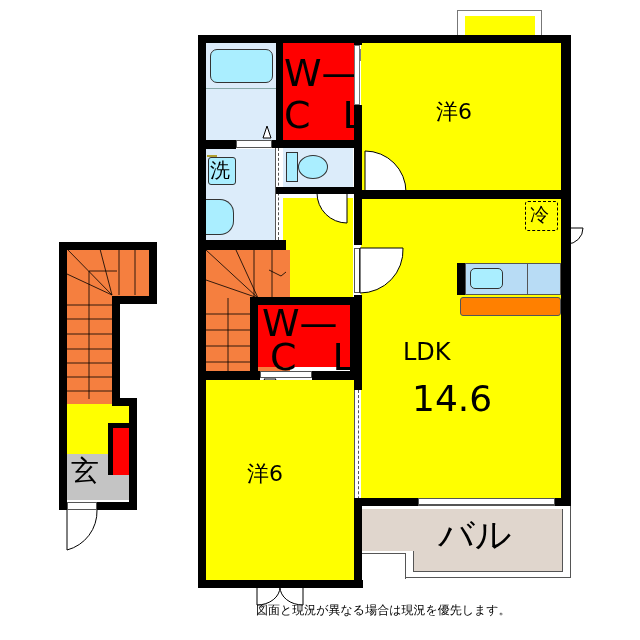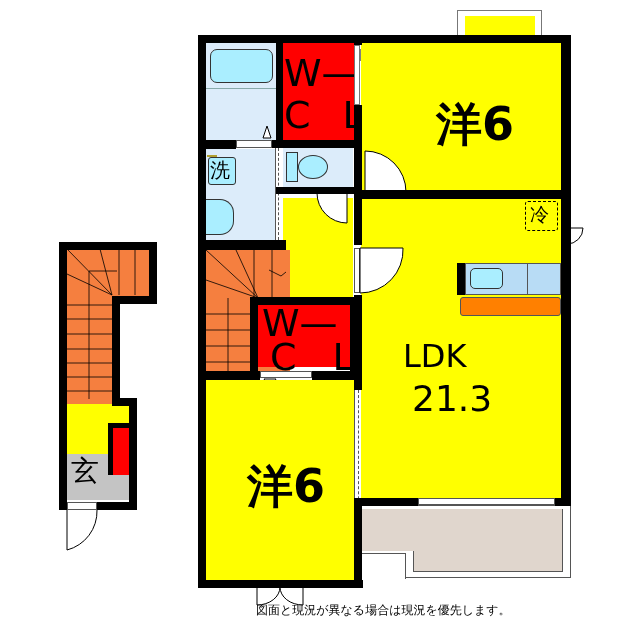--- a/index.html
+++ b/index.html
@@ -6,21 +6,21 @@
   body { width:640px; height:640px; position:relative; overflow:hidden; font-family:"DejaVu Sans", sans-serif; }
   .abs { position:absolute; box-sizing:border-box; }
   .wall { position:absolute; background:#000; }
   .yellow { background:#ffff00; }
   .red { background:#ff0000; }
   .blue { background:#dcecfa; }
   .orange { background:#f57f3f; }
   .gray { background:#c4c4c4; }
   .balc { background:#e0d6cd; }
   .label { position:absolute; color:#000; white-space:nowrap; line-height:1; }
-  .big { font-size:46px;font-weight:bold; }
+  .big { font-size:22px; }
   .wcl { font-size:38px; font-family:"DejaVu Sans", sans-serif; letter-spacing:0; }
   .win { position:absolute; background:#fff; border:1px solid #555; box-sizing:border-box; }
   .note { position:absolute; font-size:12px; color:#000; }
   svg { position:absolute; overflow:visible; }
 </style>
 </head>
 <body>
 
 <div class="abs" style="left:0;top:0;width:640px;height:640px;">
 
@@ -99,22 +99,22 @@
   <div class="label big" style="left:247px;top:463px;">洋6</div>
   <div class="abs" style="left:354px;top:390px;width:5px;height:160px;background:#fff;border-left:1px solid #555;border-right:1px dashed #555;"></div>
 
   <div class="win" style="left:256px;top:580px;width:48px;height:7px;"></div>
   <svg style="left:256px;top:587px;" width="50" height="20">
     <path d="M1,0 L1,18 A23,18 0 0 0 24,0" fill="#fff" stroke="#000"></path>
     <path d="M47,0 L47,18 A23,18 0 0 1 24,0" fill="#fff" stroke="#000"></path>
   </svg>
 
   <div class="abs yellow" style="left:361px;top:199px;width:200px;height:305px;"></div>
-  <div class="label" style="left:403px;top:340px;font-size:32px;">LDK</div>
-  <div class="label" style="left:412px;top:381px;font-size:36px;">21.3</div>
+  <div class="label" style="left:403px;top:340px;font-size:24px;">LDK</div>
+  <div class="label" style="left:412px;top:381px;font-size:36px;">14.6</div>
 
   <div class="abs" style="left:525px;top:201px;width:33px;height:30px;border:1.5px dashed #000;border-radius:3px;"></div>
   <div class="label" style="left:530px;top:205px;font-size:19px;">冷</div>
 
   <div class="abs" style="left:457px;top:263px;width:8px;height:32px;background:#000;"></div>
   <div class="abs" style="left:465px;top:263px;width:96px;height:32px;background:#b8dcf5;border:1px solid #555;"></div>
   <div class="abs" style="left:470px;top:268px;width:33px;height:21px;background:#aaeeff;border:1.5px solid #333;border-radius:5px;"></div>
   <div class="abs" style="left:527px;top:263px;width:1px;height:32px;background:#555;"></div>
   <div class="abs" style="left:460px;top:297px;width:101px;height:19px;background:#ff8000;border:1px solid #555;border-radius:3px;"></div>
 
@@ -128,20 +128,21 @@
     </svg>
 
   <div class="win" style="left:561px;top:352px;width:6px;height:31px;"></div>
 
   <div class="win" style="left:418px;top:498px;width:137px;height:7px;"></div>
 
   <div class="abs" style="left:361px;top:505px;width:210px;height:73px;border:1px solid #555;background:#fff;"></div>
   <div class="abs" style="left:360px;top:553px;width:46px;height:26px;background:#fff;border-top:1px solid #555;border-right:1px solid #555;"></div>
   <div class="abs balc" style="left:362px;top:509px;width:201px;height:42px;border-right:1px solid #555;"></div>
   <div class="abs balc" style="left:413px;top:551px;width:150px;height:21px;border:1px solid #555;border-top:none;"></div>
+  <div class="label" style="left:438px;top:517px;font-size:36px;">バル</div>
 
   <div class="wall" style="left:198px;top:35px;width:373px;height:8px;"></div>
   <div class="wall" style="left:198px;top:35px;width:8px;height:553px;"></div>
   <div class="wall" style="left:198px;top:580px;width:165px;height:8px;"></div>
   <div class="wall" style="left:561px;top:35px;width:10px;height:470px;"></div>
   <div class="wall" style="left:354px;top:35px;width:8px;height:10px;"></div>
   <div class="wall" style="left:354px;top:105px;width:8px;height:140px;"></div>
   <div class="wall" style="left:354px;top:295px;width:8px;height:95px;"></div>
   <div class="wall" style="left:354px;top:498px;width:8px;height:90px;"></div>
   <div class="wall" style="left:354px;top:190px;width:210px;height:9px;"></div>

